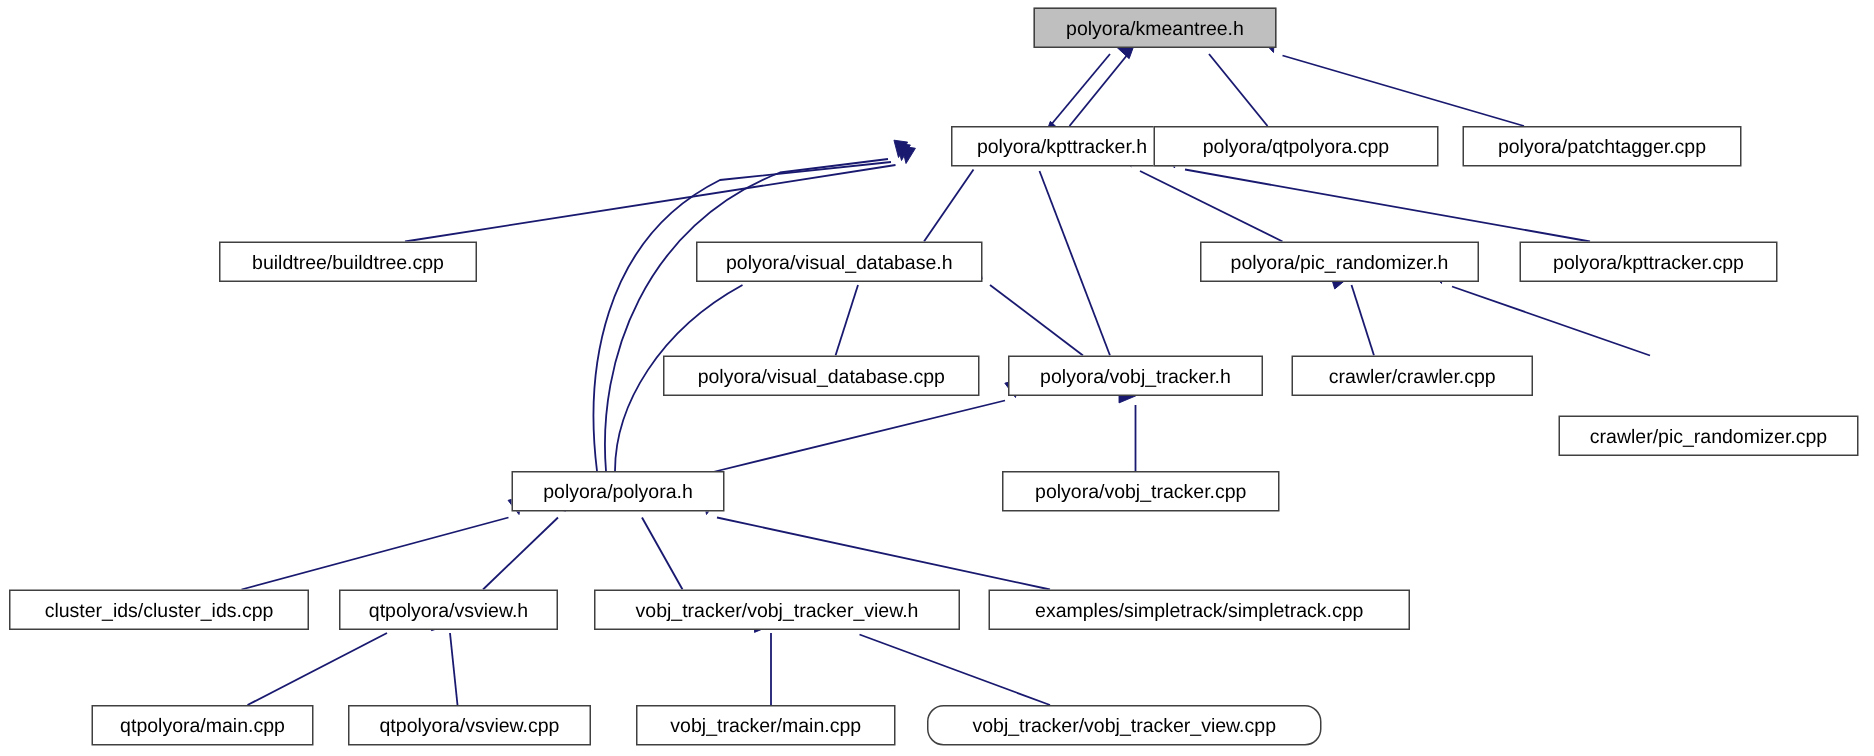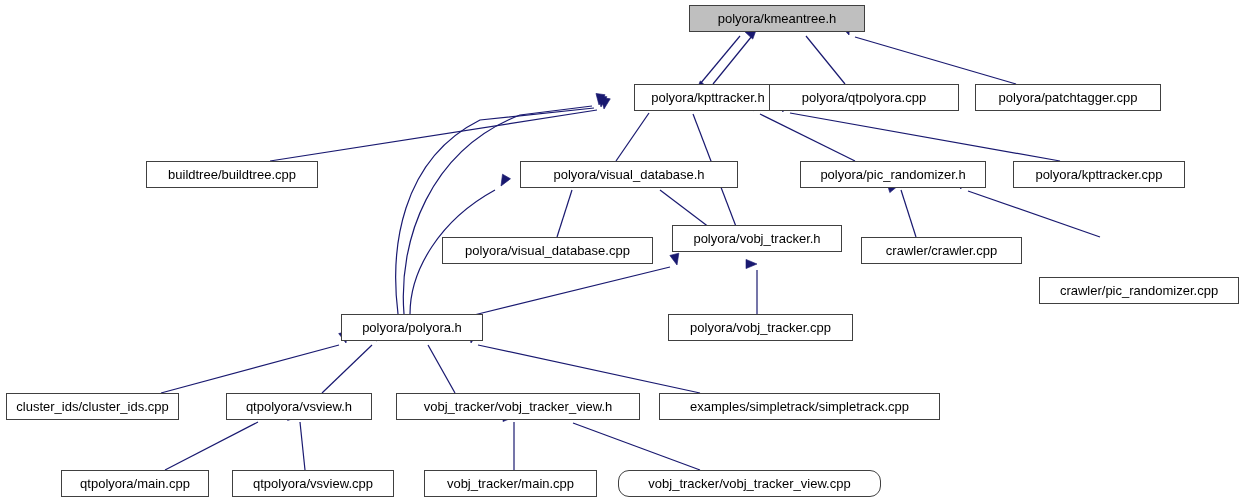--- a/index.html
+++ b/index.html
@@ -112,63 +112,63 @@
       <path d="M 165,470 L 258,422" class="edge-line"></path>
       <polygon points="0,0 11,4.6 11,-4.6" class="edge-head" transform="translate(265,419) rotate(243)"></polygon>
       <path d="M 305,470 L 300,422" class="edge-line"></path>
       <polygon points="0,0 11,4.6 11,-4.6" class="edge-head" transform="translate(299,417) rotate(186)"></polygon>
       <path d="M 514,470 L 514,422" class="edge-line"></path>
       <polygon points="0,0 11,4.6 11,-4.6" class="edge-head" transform="translate(514,417) rotate(180)"></polygon>
       <path d="M 700,470 L 573,423" class="edge-line"></path>
       <polygon points="0,0 11,4.6 11,-4.6" class="edge-head" transform="translate(566,420) rotate(250)"></polygon>
     </svg>
   <div id="nodes-layer">
-      <div class="node-box highlight" style="left: 689px; top: 5px; width: 176px; height: 27px;">
+      <div class="node-box highlight" style="left: 689px; top: 5px; width: 162px; height: 27px;">
         <span class="node-label">polyora/kmeantree.h</span>
       </div>
       <div class="node-box" style="left: 598px; top: 84px; width: 148px; height: 27px; margin-left: 36px;">
         <span class="node-label">polyora/kpttracker.h</span>
       </div>
       <div class="node-box" style="left: 769px; top: 84px; width: 190px; height: 27px;">
         <span class="node-label">polyora/qtpolyora.cpp</span>
       </div>
       <div class="node-box" style="left: 975px; top: 84px; width: 186px; height: 27px;">
         <span class="node-label">polyora/patchtagger.cpp</span>
       </div>
       <div class="node-box" style="left: 146px; top: 161px; width: 172px; height: 27px;">
         <span class="node-label">buildtree/buildtree.cpp</span>
       </div>
-      <div class="node-box" style="left: 520px; top: 161px; width: 218px; height: 27px; justify-content: center;">
+      <div class="node-box" style="left: 464px; top: 161px; width: 191px; height: 27px; justify-content: center;">
         <span class="node-label">polyora/visual_database.h</span>
       </div>
       <div class="node-box" style="left: 800px; top: 161px; width: 186px; height: 27px;">
         <span class="node-label">polyora/pic_randomizer.h</span>
       </div>
       <div class="node-box" style="left: 1013px; top: 161px; width: 172px; height: 27px;">
         <span class="node-label">polyora/kpttracker.cpp</span>
       </div>
       <div class="node-box" style="left: 442px; top: 237px; width: 211px; height: 27px;">
         <span class="node-label">polyora/visual_database.cpp</span>
       </div>
-      <div class="node-box" style="left: 672px; top: 225px; width: 170px; height: 27px;">
+      <div class="node-box" style="left: 672px; top: 237px; width: 170px; height: 27px;">
         <span class="node-label">polyora/vobj_tracker.h</span>
       </div>
       <div class="node-box" style="left: 861px; top: 237px; width: 161px; height: 27px;">
         <span class="node-label">crawler/crawler.cpp</span>
       </div>
       <div class="node-box" style="left: 1039px; top: 237px; width: 200px; height: 27px; margin-top: 40px;">
         <span class="node-label">crawler/pic_randomizer.cpp</span>
       </div>
       <div class="node-box" style="left: 341px; top: 314px; width: 142px; height: 27px;">
         <span class="node-label">polyora/polyora.h</span>
       </div>
       <div class="node-box" style="left: 668px; top: 314px; width: 185px; height: 27px;">
         <span class="node-label">polyora/vobj_tracker.cpp</span>
       </div>
-      <div class="node-box" style="left: 6px; top: 393px; width: 173px; height: 27px;">
+      <div class="node-box" style="left: 6px; top: 393px; width: 200px; height: 27px;">
         <span class="node-label">cluster_ids/cluster_ids.cpp</span>
       </div>
       <div class="node-box" style="left: 226px; top: 393px; width: 146px; height: 27px;">
         <span class="node-label">qtpolyora/vsview.h</span>
       </div>
       <div class="node-box" style="left: 396px; top: 393px; width: 244px; height: 27px;">
         <span class="node-label">vobj_tracker/vobj_tracker_view.h</span>
       </div>
       <div class="node-box" style="left: 659px; top: 393px; width: 281px; height: 27px;">
         <span class="node-label">examples/simpletrack/simpletrack.cpp</span>

